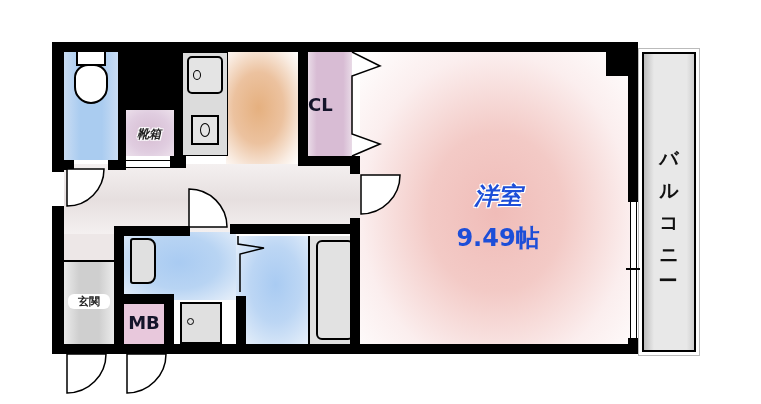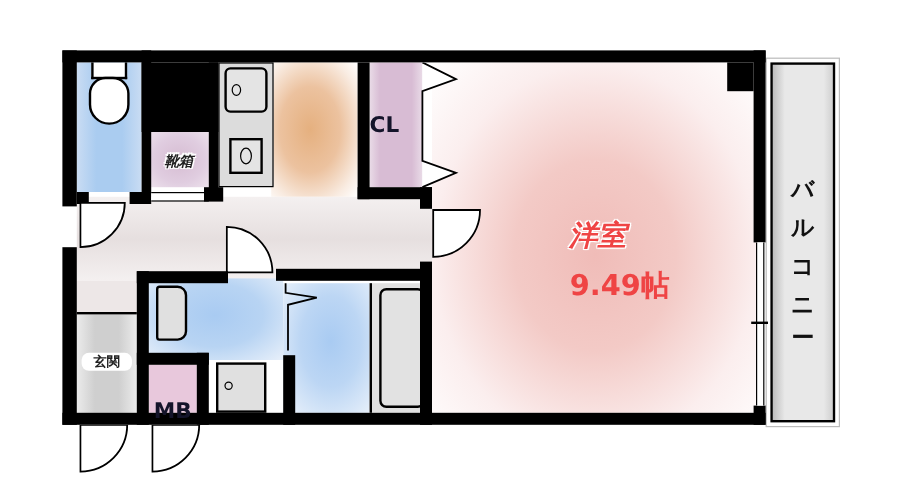--- a/index.html
+++ b/index.html
@@ -1,20 +1,20 @@
 <!DOCTYPE html>
 <html><head>
 <meta charset="utf-8">
 <style>
   html, body { margin:0; padding:0; background:#ffffff; }
   body { width:761px; height:404px; position:relative; overflow:hidden;
          font-family: "DejaVu Sans", sans-serif; }
   .abs { position:absolute; box-sizing:border-box; }
   .wall { position:absolute; background:#000; }
-  .label { position:absolute; font-weight:bold; color:#ef4444; text-align:center; white-space:nowrap; }
+  .label { position:absolute; font-weight:bold; color:#1d4ed8; text-align:center; white-space:nowrap; }
   .halo { text-shadow: 0 0 2px #fff, 0 0 2px #fff, 1px 1px 0 #fff, -1px -1px 0 #fff, 1px -1px 0 #fff, -1px 1px 0 #fff; font-style: italic; }
 </style>
 </head>
 <body>
 
 <div class="abs" style="left:0;top:0;width:761px;height:404px;">
 
   <div class="abs" style="left:360px;top:52px;width:272px;height:292px;background:radial-gradient(ellipse at 50% 55%, #f0bcb8 0%, #f3cac6 35%, #fbeeee 70%, #ffffff 100%);"></div>
 
   <div class="abs" style="left:226px;top:52px;width:72px;height:112px;background:radial-gradient(ellipse at 45% 50%, #e5b07f 0%, #ecc29f 45%, #f9ece2 80%, #ffffff 100%);"></div>
@@ -116,29 +116,29 @@
 
   <svg class="abs" style="left:66px;top:354px;" width="46" height="42" viewBox="0 0 46 42">
     <path d="M1,0 L40,0 A39,39 0 0 1 1,39 Z" fill="#fff" stroke="#000" stroke-width="1.5"></path>
   </svg>
 
   <svg class="abs" style="left:126px;top:354px;" width="44" height="42" viewBox="0 0 44 42">
     <path d="M1,0 L40,0 A39,39 0 0 1 1,39 Z" fill="#fff" stroke="#000" stroke-width="1.5"></path>
   </svg>
 
   <div class="label halo" style="left:458px;top:180px;width:80px;font-size:24px;">洋室</div>
-  <div class="label" style="left:438px;top:222px;width:120px;font-size:24px;text-align:right;">9.49帖</div>
+  <div class="label" style="left:438px;top:222px;width:120px;font-size:24px;">9.49帖</div>
 
   <div class="label" style="left:308px;top:94px;width:24px;font-size:18px;color:#14142a;">CL</div>
 
   <div class="label halo" style="left:124px;top:126px;width:50px;font-size:12px;color:#222;">靴箱</div>
 
   <div class="label" style="left:68px;top:294px;width:42px;font-size:11px;color:#222;background:#fff;border-radius:6px;">玄関</div>
 
-  <div class="label" style="left:122px;top:312px;width:44px;font-size:18px;color:#14142a;margin-top:20px;">MB</div>
+  <div class="label" style="left:122px;top:312px;width:44px;font-size:18px;color:#14142a;">MB</div>
 
   <div class="abs" style="left:644px;top:142px;width:50px;display:flex;flex-direction:column;align-items:center;font-weight:bold;font-size:19px;line-height:32px;color:#111;">
     <span>バ</span>
     <span>ル</span>
     <span>コ</span>
     <span>ニ</span>
     <span style="writing-mode:vertical-rl;">ー</span>
   </div>
 
 </div>

